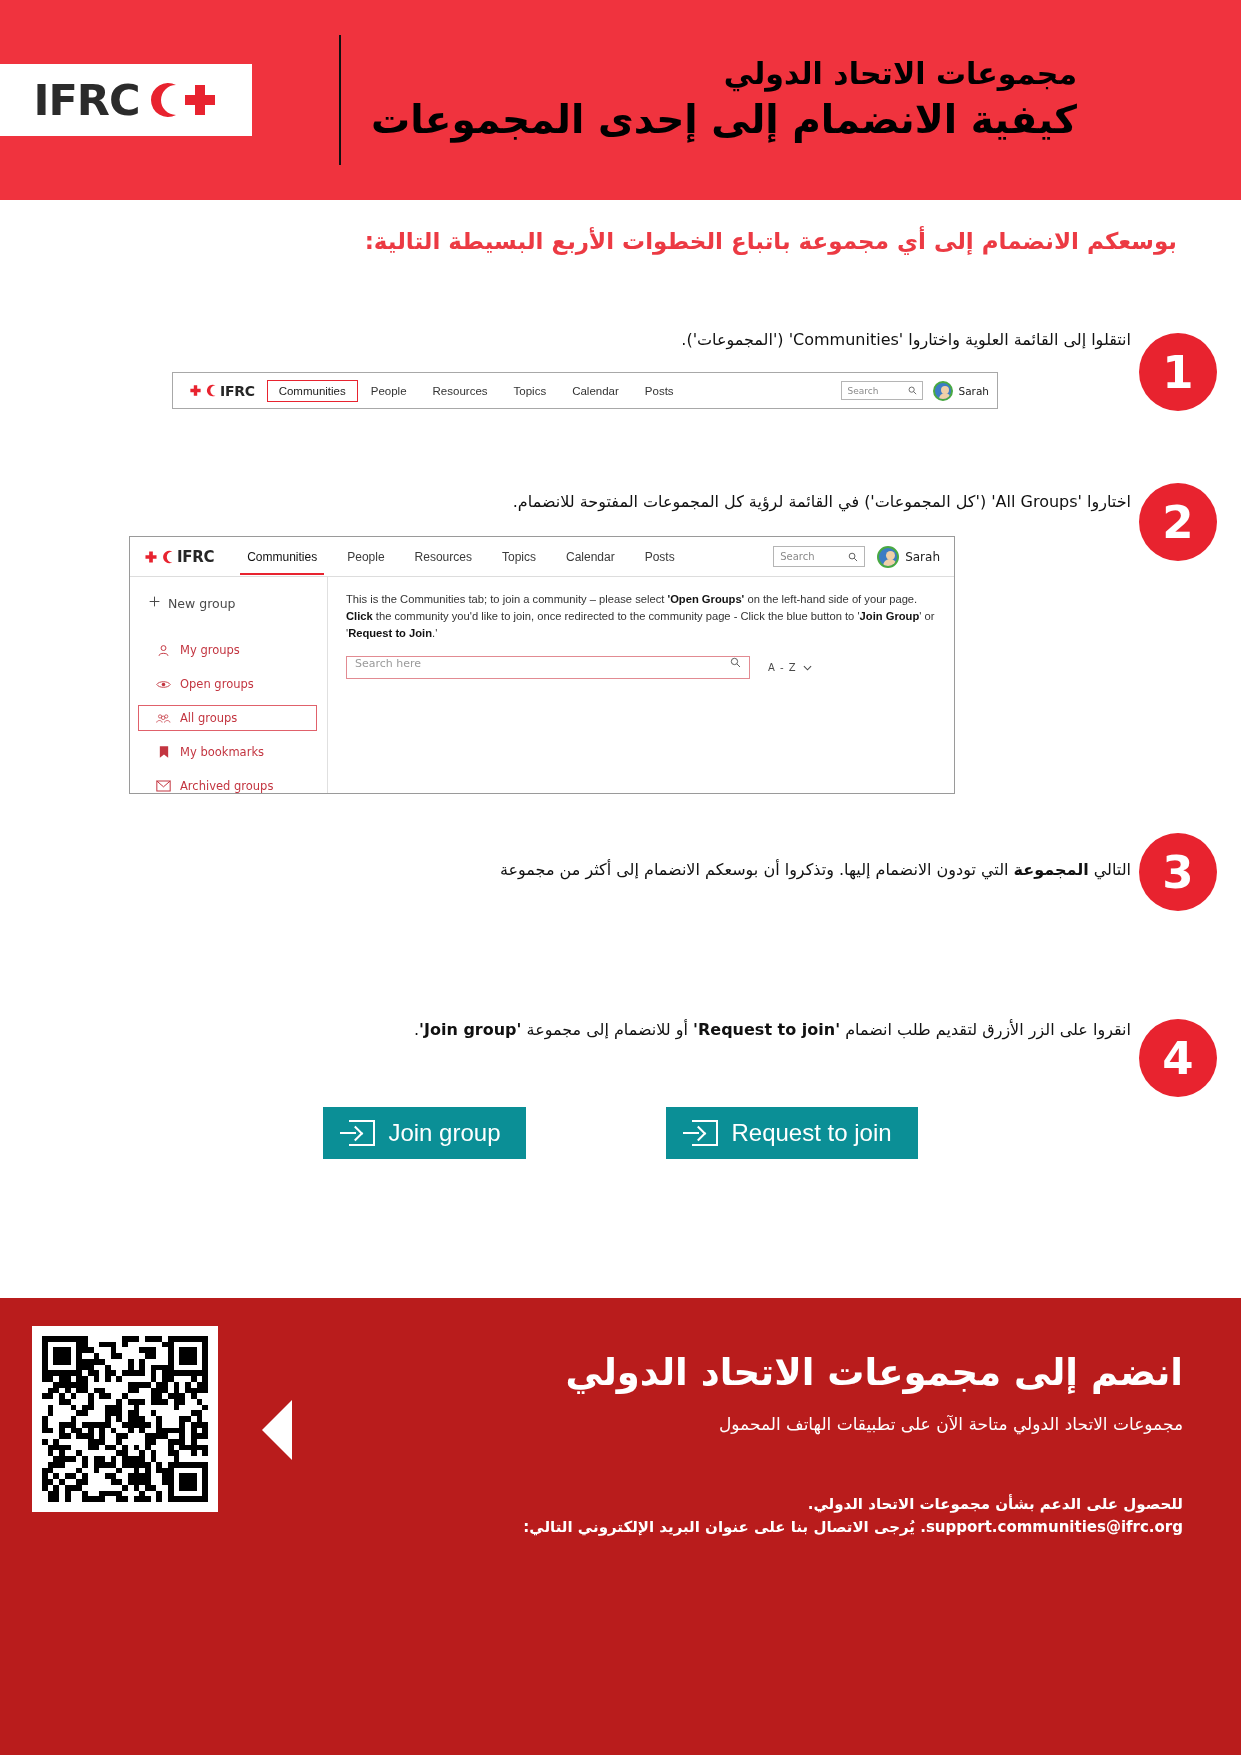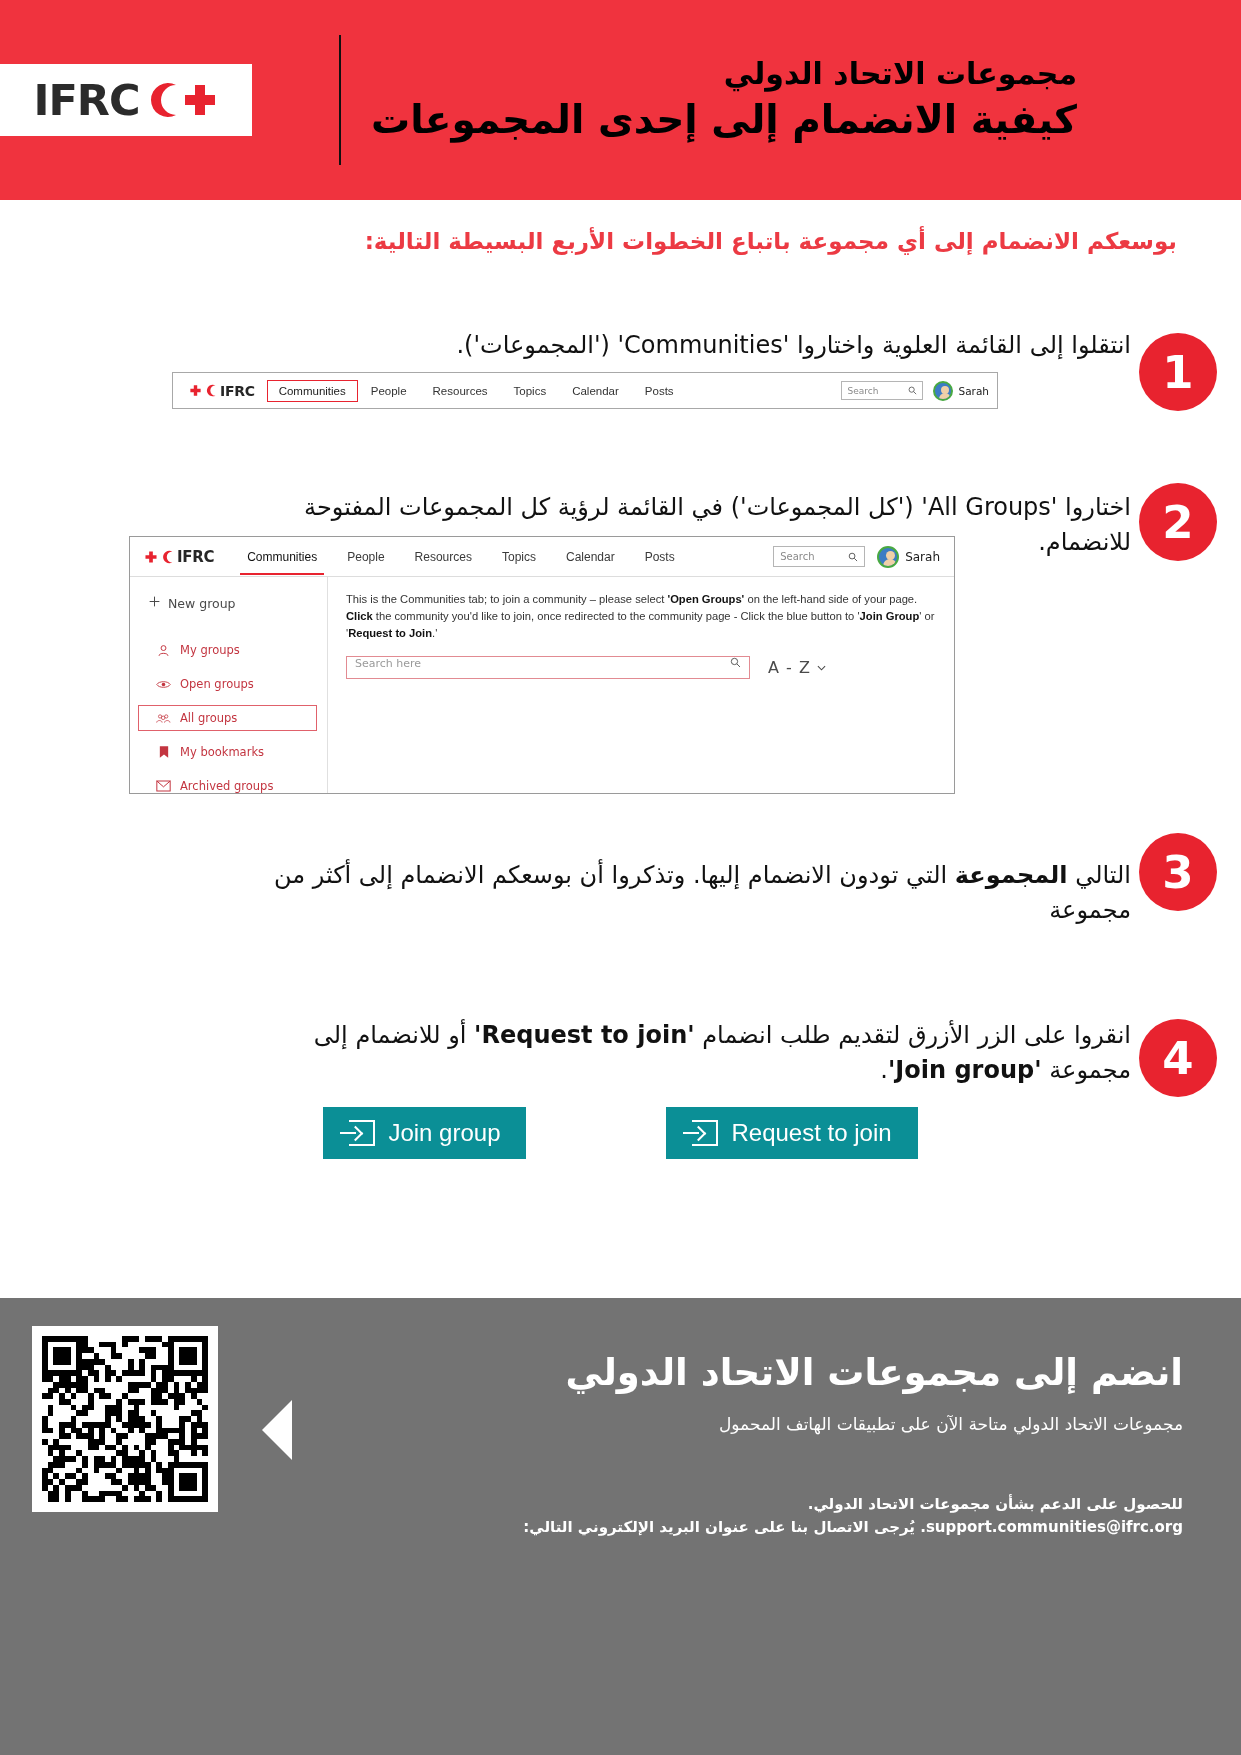--- a/index.html
+++ b/index.html
@@ -103,21 +103,21 @@
     align-items: center;
     justify-content: center;
     font-family: "DejaVu Sans", sans-serif;
     z-index: 5;
   }
   .step-text {
     position: absolute;
     text-align: right;
     direction: rtl;
     color: #111111;
-    font-size: 24px;
+    font-size: 16px;
     line-height: 1.45;
   }
   .step-text b { font-weight: bold; }
 
   
   #badge1 { right: 24px; top: 333px; }
   #text1  { right: 110px; top: 328px; width: 850px; }
 
   .nav-shot {
     position: absolute;
@@ -282,21 +282,21 @@
   .as-searchrow { display: flex; align-items: center; gap: 18px; }
   .as-searchbox {
     flex: 1;
     max-width: 404px;
     height: 23px;
     border: 1px solid #e28b92;
     display: flex; align-items: flex-start; justify-content: space-between;
     padding: 0 8px;
     font-size: 11px; color: #9a9a9a;
   }
-  .as-sort { font-size: 16px; color: #4a4a4a; letter-spacing: 1px; display:flex; align-items:center; gap:6px;}
+  .as-sort { font-size: 10px; color: #4a4a4a; letter-spacing: 1px; display:flex; align-items:center; gap:6px;}
 
   
   #badge3 { right: 24px; top: 833px; }
   #text3  { right: 110px; top: 858px; width: 900px; }
 
   
   #badge4 { right: 24px; top: 1019px; }
   #text4  { right: 110px; top: 1018px; width: 880px; }
 
   .btn-row {
@@ -341,21 +341,21 @@
     border-top: 2px solid #ffffff;
     border-right: 2px solid #ffffff;
     transform: rotate(45deg);
   }
 
   
   .footer {
     position: absolute;
     left: 0; top: 1298px;
     width: 1241px; height: 457px;
-    background: #737373;
+    background: #b91c1c;
   }
   .qr {
     position: absolute;
     left: 32px; top: 28px;
     width: 186px; height: 186px;
     background: #ffffff;
     padding: 10px;
   }
   .qr-grid {
     width: 100%; height: 100%;

